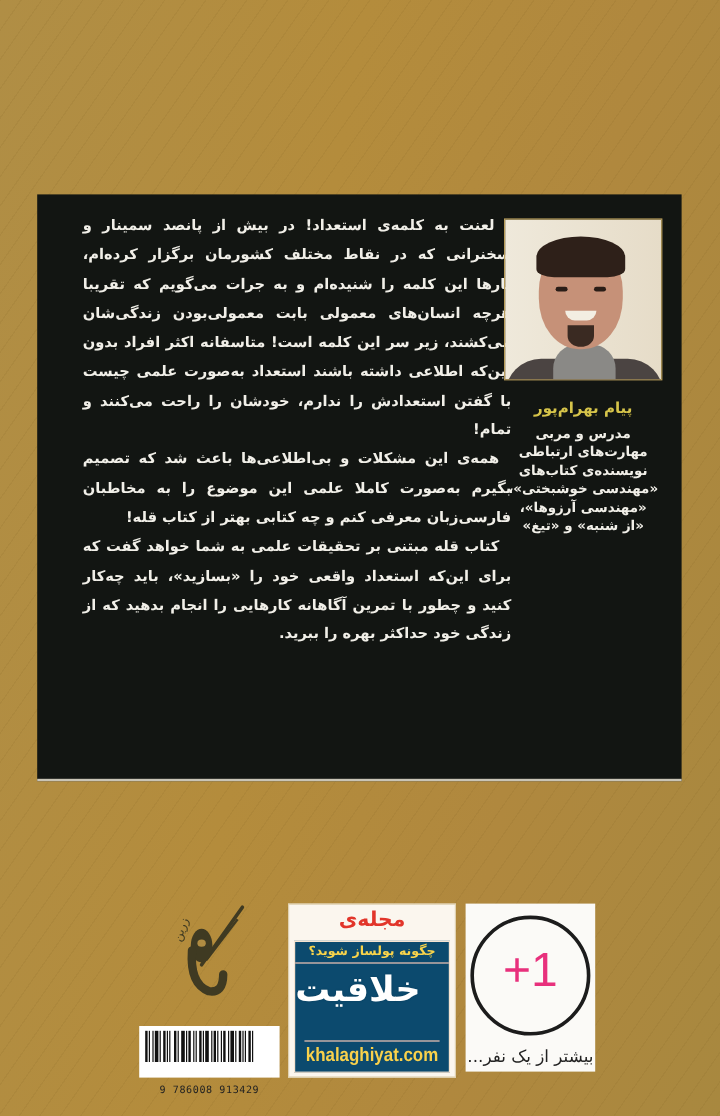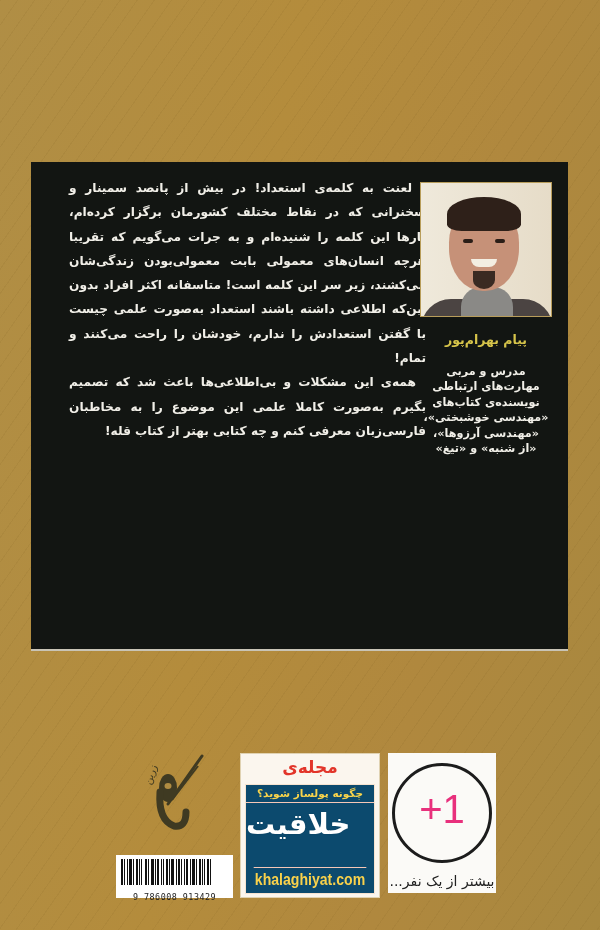--- a/index.html
+++ b/index.html
@@ -55,34 +55,34 @@
     }
     .photo .jacket {
       position: absolute; left: 0; top: 116px; width: 132px; height: 30px;
       background: #4b4442; border-radius: 40px 40px 0 0;
     }
     .bio {
       position: absolute; left: 385px; top: 170px; width: 140px;
       direction: rtl; text-align: center; color: #f1efe8;
       font-size: 11.2px; line-height: 15.5px; font-weight: bold;
     }
-    .bio .name { color: #d6c44a; font-size: 12.5px; margin-bottom: 16px; }
+    .bio .name { color: #d6c44a; font-size: 12.5px; margin-bottom: 6px; }
     .logo {
       position: absolute; left: 138px; top: 752px; width: 70px; height: 80px;
     }
     .barcode {
       position: absolute; left: 116px; top: 855px; width: 117px; height: 43px;
       background: #ffffff; padding: 4px 5px 0 5px;
     }
     .bars {
       display: flex; height: 26px; align-items: stretch; gap: 0;
     }
     .bars span { display: block; background: #111; height: 100%; }
     .barcode-num {
-      font-family: "DejaVu Sans Mono", monospace; font-size: 8.4px; color: #222; letter-spacing: 0.5px; text-align: center; margin-top: 7px;
+      font-family: "DejaVu Sans Mono", monospace; font-size: 8.4px; color: #222; letter-spacing: 0.5px; text-align: center; margin-top: 18px;
     }
     .mag {
       position: absolute; left: 240px; top: 753px; width: 140px; height: 145px;
       background: #fbf6ee; border: 1px solid #e0d2b2;
     }
     .mag-title {
       position: absolute; left: 0; right: 0; top: 3px; direction: rtl; text-align: center;
       color: #e2352a; font-size: 17px; font-weight: bold; letter-spacing: 3px;
     }
     .mag-red {
@@ -123,20 +123,21 @@
   </style>
 </head>
 <body>
 
 <div class="texture"></div>
 
 <div class="panel">
   <div class="body-text">
     <p>لعنت به کلمه‌ی استعداد! در بیش از پانصد سمینار و سخنرانی که در نقاط مختلف کشورمان برگزار کرده‌ام، بارها این کلمه را شنیده‌ام و به جرات می‌گویم که تقریبا هرچه انسان‌های معمولی بابت معمولی‌بودن زندگی‌شان می‌کشند، زیر سر این کلمه است! متاسفانه اکثر افراد بدون این‌که اطلاعی داشته باشند استعداد به‌صورت علمی چیست با گفتن استعدادش را ندارم، خودشان را راحت می‌کنند و تمام!</p>
     <p>همه‌ی این مشکلات و بی‌اطلاعی‌ها باعث شد که تصمیم بگیرم به‌صورت کاملا علمی این موضوع را به مخاطبان فارسی‌زبان معرفی کنم و چه کتابی بهتر از کتاب قله!</p>
+    <p>کتاب قله مبتنی بر تحقیقات علمی به شما خواهد گفت که برای این‌که استعداد واقعی خود را «بسازید»، باید چه‌کار کنید و چطور با تمرین آگاهانه کارهایی را انجام بدهید که از زندگی خود حداکثر بهره را ببرید.</p>
   </div>
 
   <div class="photo">
     <div class="jacket"></div>
     <div class="neck"></div>
     <div class="head"></div>
     <div class="hair"></div>
     <div class="eye" style="left:42px"></div>
     <div class="eye" style="left:74px"></div>
     <div class="smile"></div>

